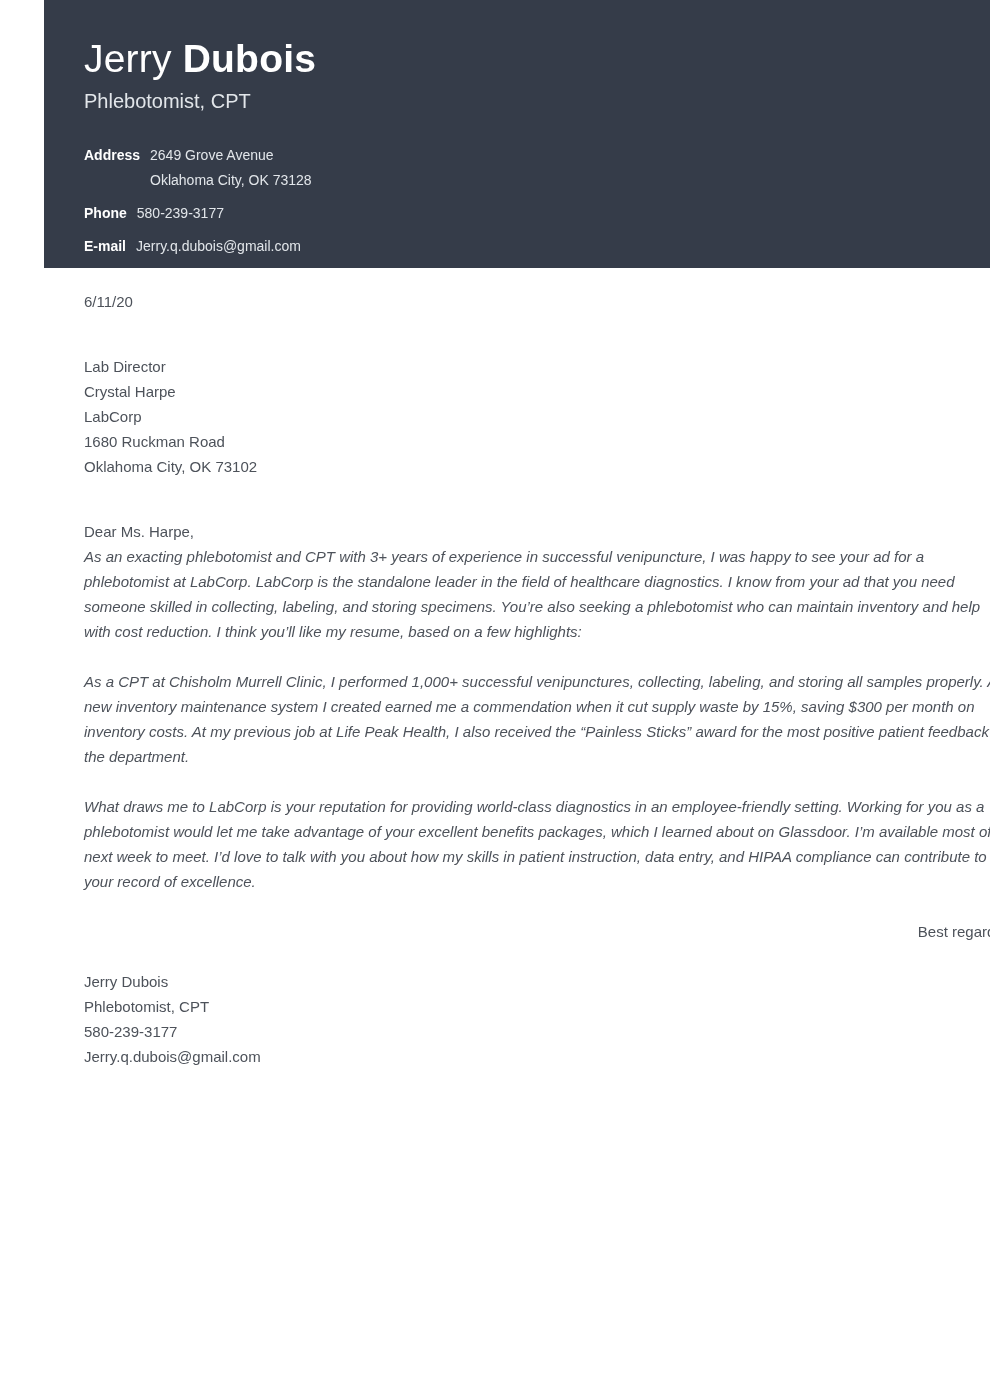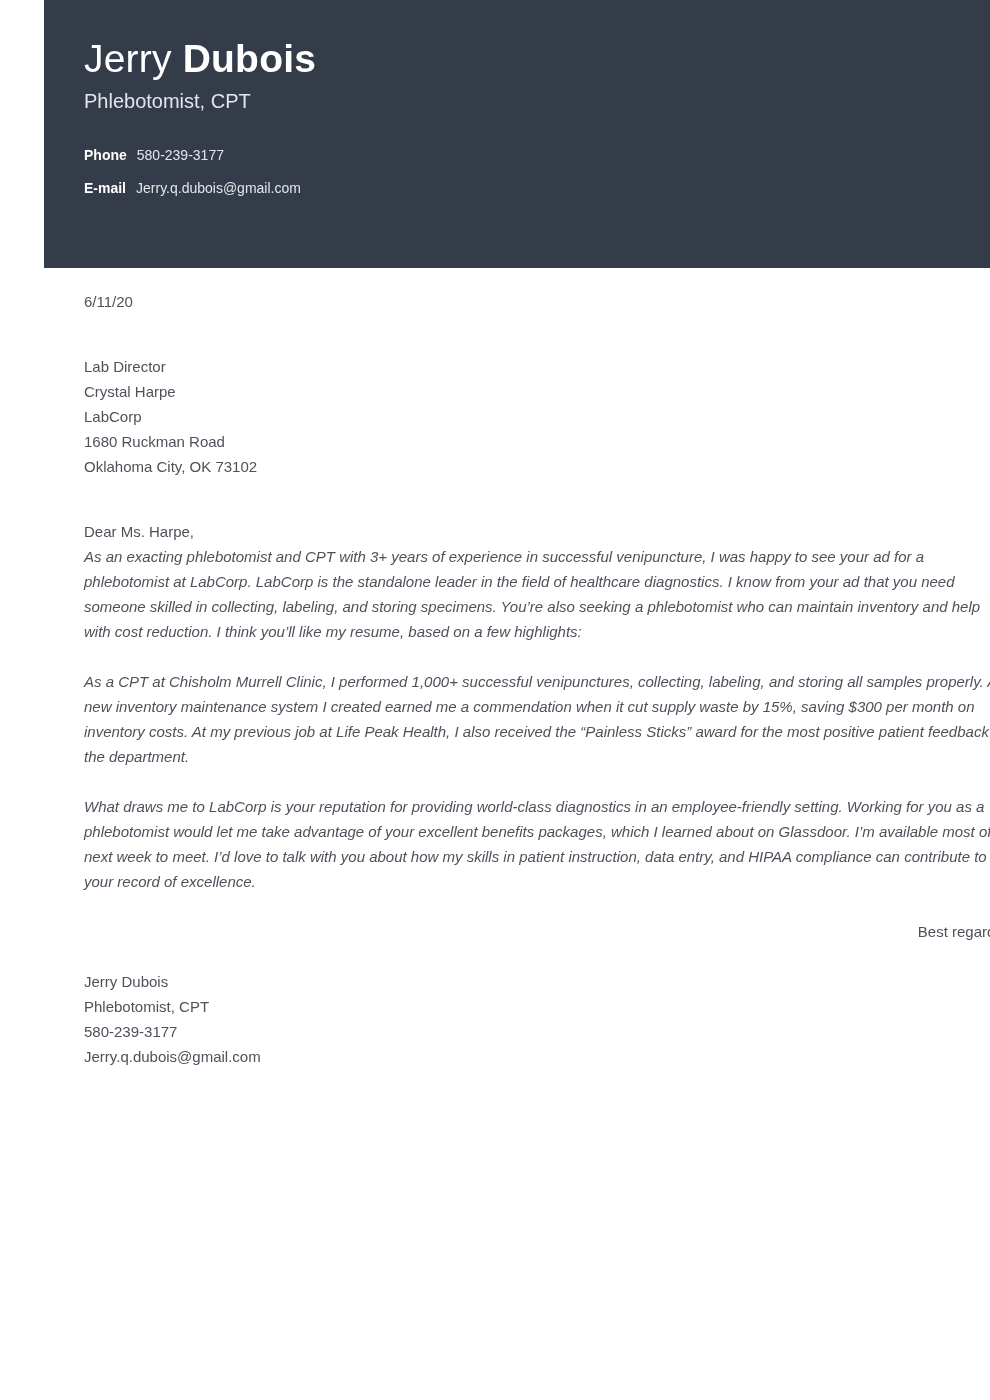--- a/index.html
+++ b/index.html
@@ -69,20 +69,27 @@
 <div class="page">
 
   <header class="header">
     <h1 class="name"><span>Jerry</span> <span class="last">Dubois</span></h1>
 
     <div class="job-title">Phlebotomist, CPT</div>
 
     <div class="contact-grid">
       <div class="contact-col">
         <div class="contact-row">
+          <span class="clabel">Address</span>
+          <div class="cvalue">
+            <div>2649 Grove Avenue</div>
+            <div>Oklahoma City, OK 73128</div>
+          </div>
+        </div>
+        <div class="contact-row">
           <span class="clabel">Phone</span>
           <div class="cvalue">580-239-3177</div>
         </div>
         <div class="contact-row">
           <span class="clabel">E-mail</span>
           <div class="cvalue">Jerry.q.dubois@gmail.com</div>
         </div>
       </div>
     </div>
   </header>

